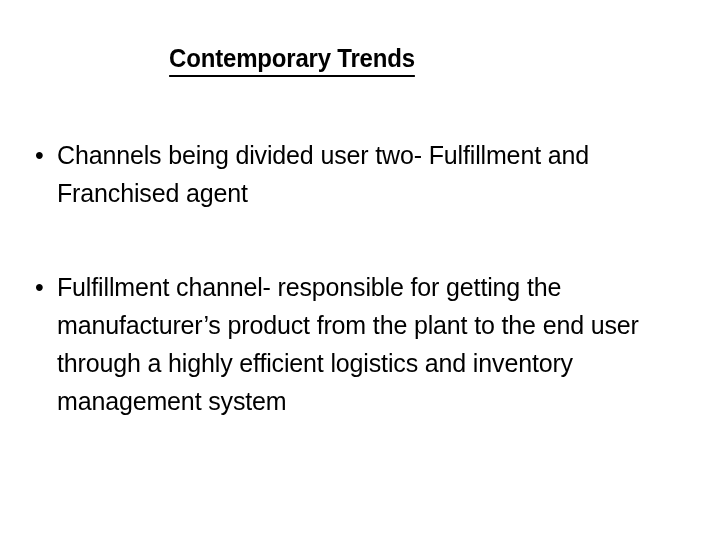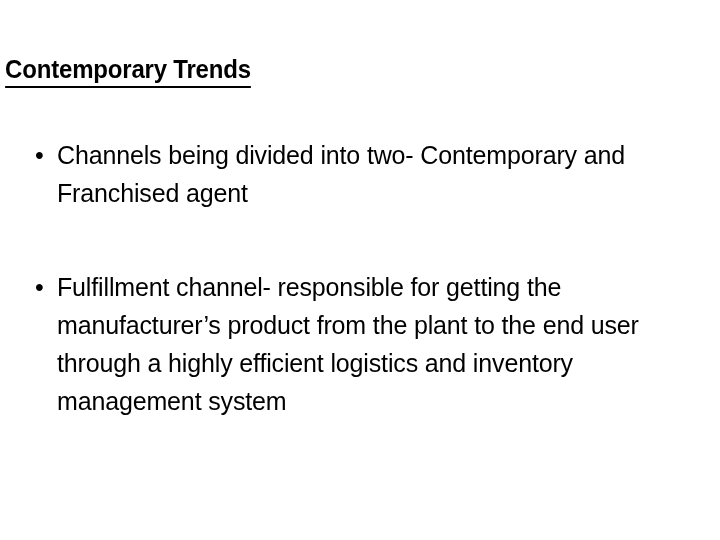--- a/index.html
+++ b/index.html
@@ -21,22 +21,23 @@
     width: 720px;
     height: 540px;
     background: #ffffff;
     box-sizing: border-box;
   }
 
   
   .slide-title-area {
     position: absolute;
     left: 0;
-    top: 54px;
+    top: 43px;
     width: 584px;
+    text-align: center;
   }
   .slide-title {
     display: inline-block;
     font-size: 25px;
     line-height: 30px;
     font-weight: bold;
     letter-spacing: -0.2px;
     color: #000000;
     border-bottom: 2px solid #000000;
     padding-bottom: 2px;
@@ -85,21 +86,21 @@
 <div class="slide">
 
   <div class="slide-title-area">
     <span class="slide-title">Contemporary Trends</span>
   </div>
 
   <div class="slide-body">
 
     <div class="bullet-item">
       <span class="bullet-mark">•</span>
-      <span class="bullet-text">Channels being divided into two- Contemporary and Franchised agent</span>
+      <span class="bullet-text">Channels being divided user two- Fulfillment and Franchised agent</span>
     </div>
 
     <div class="bullet-item">
       <span class="bullet-mark">•</span>
       <span class="bullet-text">Fulfillment channel- responsible for getting the manufacturer’s product from the plant to the end user through a highly efficient logistics and inventory management system</span>
     </div>
 
   </div>
 </div>
 

